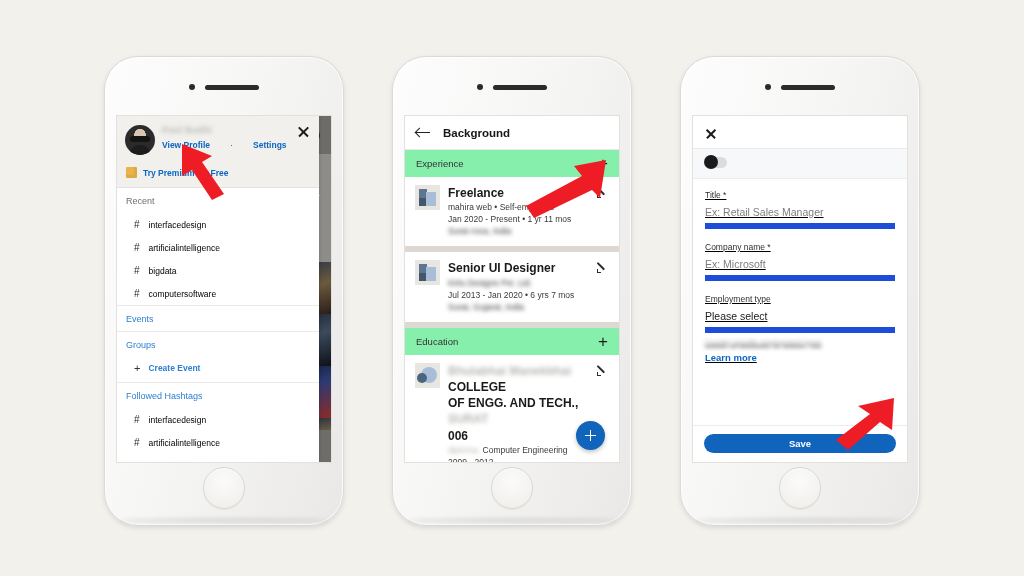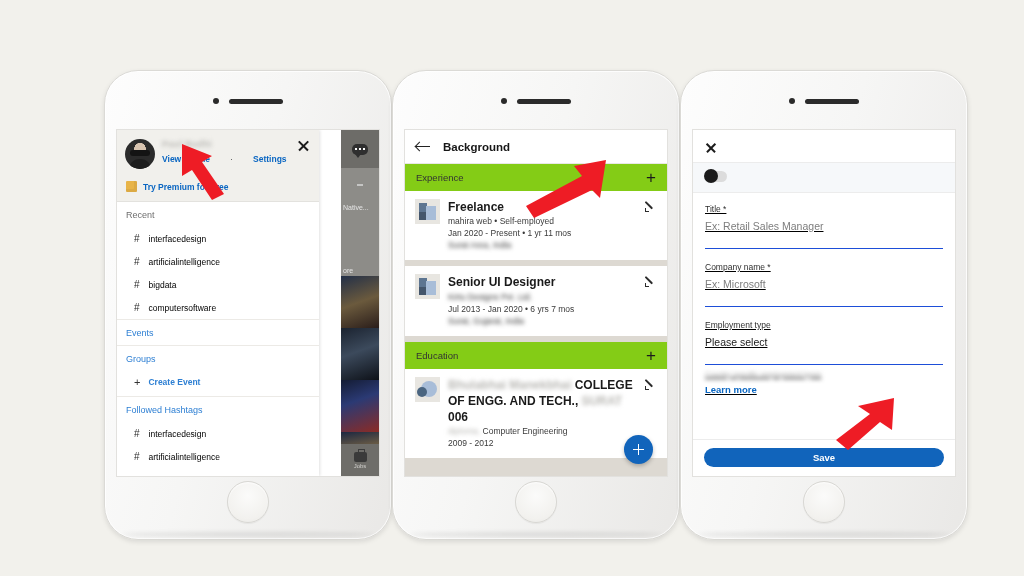--- a/index.html
+++ b/index.html
@@ -6,21 +6,21 @@
   html, body {
     width: 1024px; height: 576px;
     background: #f2f1ec;
     font-family: "Liberation Sans", sans-serif;
     overflow: hidden;
   }
   .stage { position: relative; width: 1024px; height: 576px; }
 
   
   .phone {
-    position: absolute; top: 70px; width: 288px; height: 470px;
+    position: absolute; top: 56px; width: 240px; height: 470px;
     background: linear-gradient(105deg,#fdfdfd 0%,#f6f6f5 45%,#e9e8e6 100%);
     border-radius: 34px;
     border: 1px solid #dbdad6;
     box-shadow: 0 2px 5px rgba(0,0,0,.10), inset 0 0 0 1px rgba(255,255,255,.8);
   }
   .phone::after{ 
     content:""; position:absolute; left:6%; right:6%; bottom:2px; height:5px;
     background:rgba(0,0,0,.09); filter:blur(2px); border-radius:50%;
   }
   .phone-1 { left: 104px; }
@@ -111,21 +111,21 @@
   
   .p2-bar{ height:34px; background:#fff; display:flex; align-items:center; gap:13px;
     padding:0 11px; border-bottom:1px solid #e9e8e5; }
   .arrow-l{ width:14px;height:10px; position:relative; flex:none;}
   .arrow-l::before{content:"";position:absolute;left:0;top:4px;width:14px;height:1.4px;background:#222;}
   .arrow-l::after{content:"";position:absolute;left:0;top:1.6px;width:6px;height:6px;
     border-left:1.4px solid #222;border-bottom:1.4px solid #222;transform:rotate(45deg);}
   .p2-title{ font-size:11.5px; font-weight:bold; color:#171717; }
 
   .p2-body{ height:314px; background:#ddd9d2; overflow:hidden; position:relative; }
-  .sec-hdr{ height:27px; background:#84cc16; display:flex; align-items:center;
+  .sec-hdr{ height:27px; background:#86efac; display:flex; align-items:center;
     justify-content:space-between; padding:0 11px; }
   .sec-hdr span{ font-size:9.5px; color:#35353 5; color:#333; }
   .plus-big{ font-size:17px; line-height:1; color:#1c1c1c; font-weight:300; }
 
   .entry{ background:#fff; display:flex; gap:8px; padding:8px 10px 9px 10px; }
   .logo-co{ width:25px;height:25px;flex:none;background:#e8e6e1;position:relative;}
   .logo-co i{position:absolute;background:#a8bdd8;}
   .logo-co i:nth-child(1){left:4px;top:4px;width:8px;height:17px;background:#5d7591;}
   .logo-co i:nth-child(2){left:11px;top:7px;width:10px;height:14px;background:#a8bdd8;}
   .logo-co i:nth-child(3){left:4px;top:13px;width:7px;height:8px;background:#44566c;}
@@ -159,22 +159,22 @@
     padding:8px 12px 10px 12px; display:flex; align-items:center; gap:8px; }
   .notify-txt{ flex:1; }
   .notify-h{ font-size:9.5px; font-weight:bold; color:#1b1b1b; }
   .notify-p{ font-size:8.5px; color:#5c5c5c; line-height:1.45; margin-top:3px; }
   .toggle{ width:22px;height:11px;border-radius:6px;background:#dcdcdc;position:relative;flex:none;}
   .toggle::after{content:"";position:absolute;left:-1px;top:-2px;width:14px;height:14px;
     border-radius:50%;background:#1b1b1b;}
   .p3-form{ flex:1; padding:11px 12px 0 12px;text-decoration:underline; }
   .fg{ margin-bottom:13px; }
   .fl{ font-size:8.5px; color:#2e2e2e; }
-  .fin{ font-size:10.5px; color:#7d7d7d; padding:6px 0 16px 0;
-    border-bottom:1px solid #1d4ed8; position:relative; }
+  .fin{ font-size:10.5px; color:#7d7d7d; padding:6px 0 5px 0;
+    border-bottom:6px solid #1d4ed8; position:relative; }
   .fin.val{ color:#1b1b1b; }
   .hint{ font-size:7.5px; color:#9a9a9a; margin-top:5px; }
   .lm{ font-size:9.5px; color:#0a66c2; font-weight:600; margin-top:5px; }
   .p3-foot{ border-top:1px solid #ececec; padding:8px 11px 9px 11px; background:#fff; }
   .save-btn{ height:19px; border-radius:10px; background:#1164bb; color:#fff;
     font-size:9.5px; font-weight:600; display:flex; align-items:center; justify-content:center; }
 
   
   .red-arrow{ position:absolute; pointer-events:none; }
 </style>

